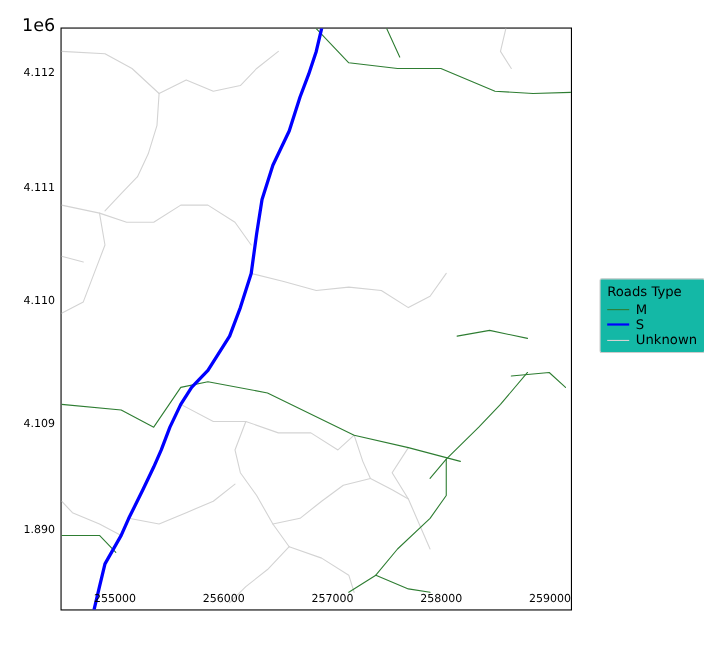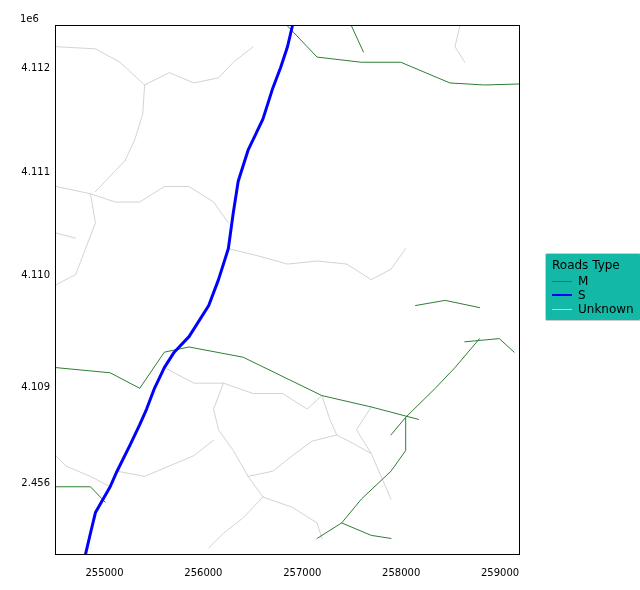--- a/index.html
+++ b/index.html
@@ -44,33 +44,32 @@
     overflow: hidden;
   }
   .tick {
     position: absolute;
     font-size: 10px;
     color: #000000;
   }
   .xtick {
     top: 539px;
     transform: translateX(-50%);
-    margin-top: 28px;
   }
   .ytick {
     left: 50px;
     transform: translate(-100%, -50%);
     text-align: center;
     white-space: nowrap;
   }
   .y-exp {
     position: absolute;
     left: 20px;
     top: 13px;
-    font-size: 10px;
+    font-size: 16px;
   }
   .legend {
     position: absolute;
     left: 545px;
     top: 253px;
     border: 1px solid #cccccc;
     background: #14b8a6;
     padding: 4px 6px 4px 6px;
     font-size: 12px;
     border-radius: 2px;
@@ -132,21 +131,21 @@
         <path d="M29.7 530.0 L34.6 509.2 L39.6 488.4 L54.4 462.5 L61.3 446.9 L74.2 420.9 L84.1 400.1 L91.0 384.5 L98.9 363.7 L108.8 342.9 L118.7 327.4 L133.6 311.8 L153.4 280.6 L163.2 254.6 L173.1 223.4 L178.1 187.1 L183.0 155.9 L192.9 124.7 L207.8 93.5 L217.7 62.4 L225.6 41.6 L232.5 20.8 L237.4 0.0" fill="none" stroke="#0000ff" stroke-width="3" stroke-linecap="round" stroke-linejoin="round"></path>
       </svg>
   </div>
 
   <div class="tick xtick" style="left:104.5px">255000</div>
   <div class="tick xtick" style="left:203.4px">256000</div>
   <div class="tick xtick" style="left:302.3px">257000</div>
   <div class="tick xtick" style="left:401.2px">258000</div>
   <div class="tick xtick" style="left:500.1px">259000</div>
 
-  <div class="tick ytick" style="top:482.3px">2.456</div>
+  <div class="tick ytick" style="top:482.3px">1.890</div>
   <div class="tick ytick" style="top:386px">4.109</div>
   <div class="tick ytick" style="top:274.4px">4.110</div>
   <div class="tick ytick" style="top:170.5px">4.111</div>
   <div class="tick ytick" style="top:66.6px">4.112</div>
 
   <div class="legend">
     <div class="legend-title">Roads Type</div>
     <div class="legend-row">
       <span class="legend-swatch swatch-m"></span>
       <span>M</span>

